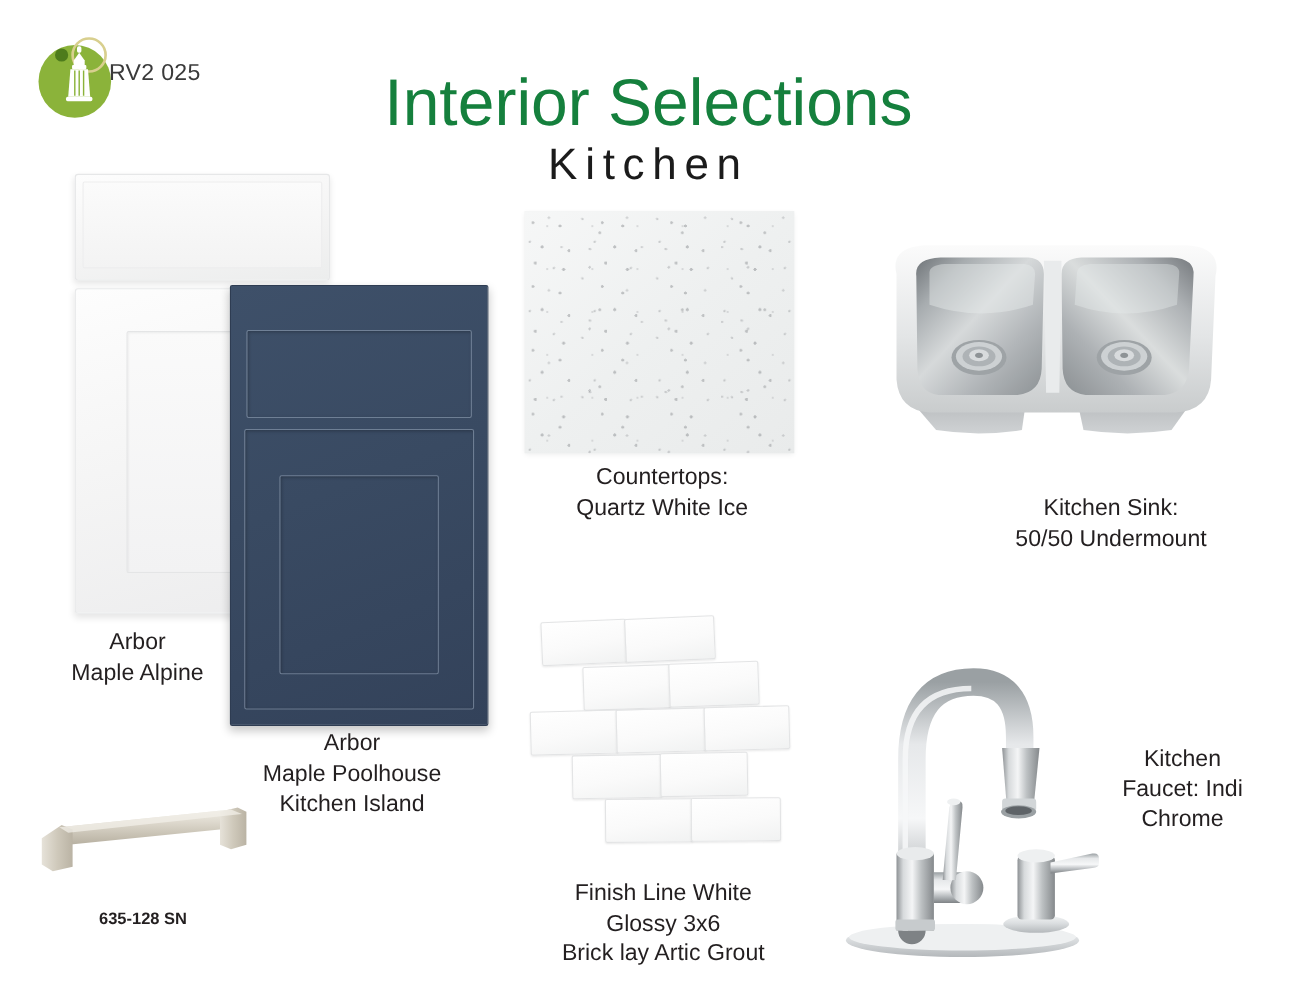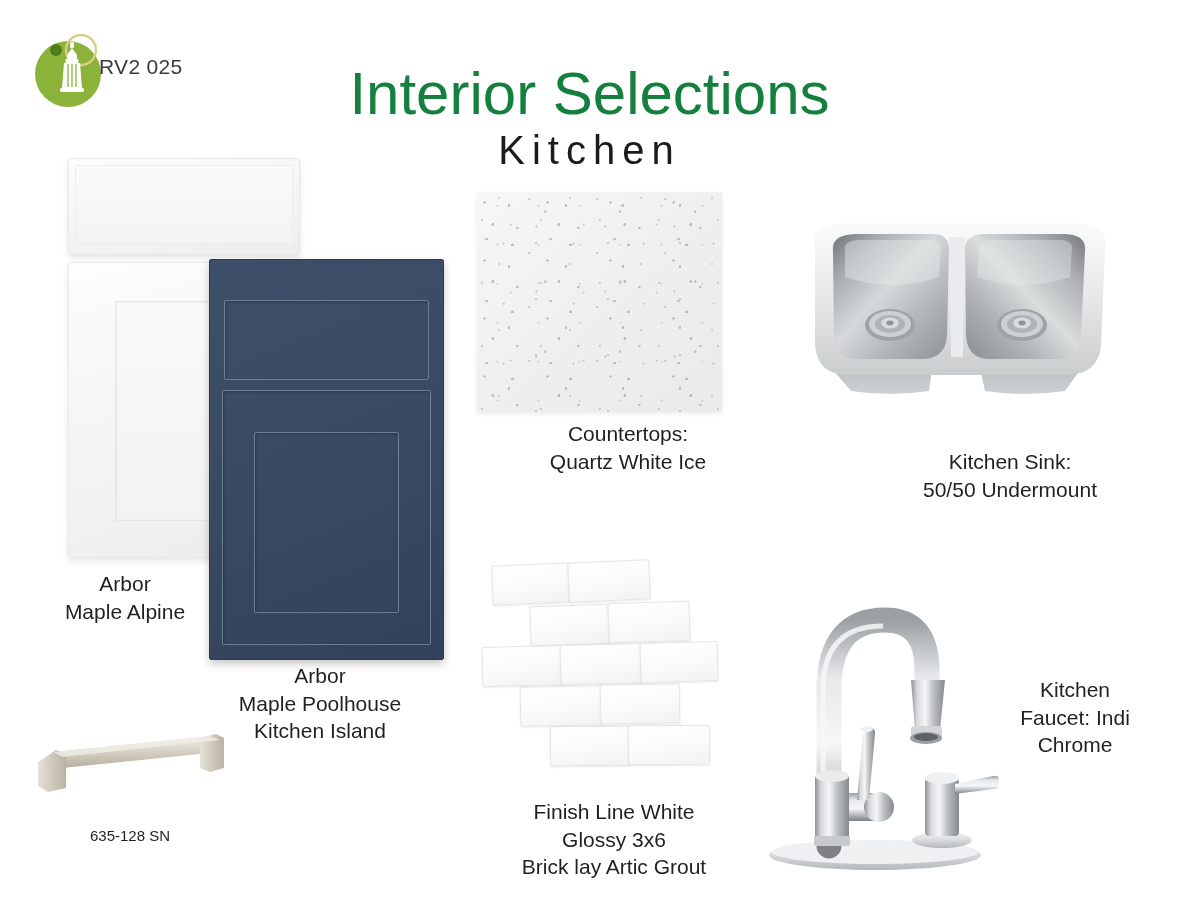--- a/index.html
+++ b/index.html
@@ -67,21 +67,21 @@
     position:absolute;border:1px solid rgba(190,204,222,.40);border-radius:2px;
     box-shadow:inset 1px 1px 3px rgba(0,0,0,.25);
   }
   #navy-top-panel{left:14px;top:40px;right:14px;height:78px;}
   #navy-lower-frame{left:12px;top:130px;right:12px;bottom:14px;}
   #navy-inner-panel{left:44px;top:172px;right:44px;bottom:46px;}
   #navy-cab-caption{left:205px;top:662px;width:230px;}
 
   
   #cabinet-pull{left:24px;top:728px;width:214px;height:70px;}
-  #pull-caption{left:40px;top:826px;width:180px;}
+  #pull-caption{left:40px;top:826px;width:180px;font-weight:bold;}
 
   
   #quartz-swatch{
     left:477px;top:192px;width:245px;height:220px;
     background-color:#f1f2f2;
     background-image:
       radial-gradient(circle at 12% 18%, rgba(150,152,155,.55) 0 1.1px, transparent 1.4px),
       radial-gradient(circle at 31% 9%, rgba(164,166,169,.45) 0 1px, transparent 1.3px),
       radial-gradient(circle at 56% 22%, rgba(140,143,146,.5) 0 1.2px, transparent 1.5px),
       radial-gradient(circle at 77% 13%, rgba(158,160,163,.45) 0 1px, transparent 1.3px),
@@ -97,30 +97,30 @@
       radial-gradient(circle at 82% 91%, rgba(152,154,158,.45) 0 1px, transparent 1.3px),
       radial-gradient(circle at 50% 35%, rgba(166,168,171,.35) 0 1px, transparent 1.2px),
       linear-gradient(140deg,#f6f7f7 0%,#eef0f0 50%,#e9ebeb 100%);
     background-size:
       63px 58px,71px 66px,57px 61px,68px 54px,75px 70px,
       59px 63px,66px 57px,73px 68px,61px 59px,69px 65px,
       64px 62px,70px 60px,58px 67px,72px 56px,
       41px 39px, 100% 100%;
     box-shadow:0 2px 5px rgba(0,0,0,.08);
   }
-  #quartz-caption{left:498px;top:420px;width:260px;}
+  #quartz-caption{left:472px;top:420px;width:260px;}
 
   
   #tile-sample{left:480px;top:558px;width:240px;height:215px;}
   .tile{
     position:absolute;background:linear-gradient(170deg,#ffffff 0%,#fafafa 55%,#f1f2f2 100%);
     border:1px solid #e3e4e5;border-radius:2px;
     box-shadow:0 1px 2px rgba(0,0,0,.09);
   }
-  #tile-caption{left:479px;top:798px;width:270px;}
+  #tile-caption{left:468px;top:798px;width:270px;}
 
   
   #sink-graphic{left:793px;top:215px;width:330px;height:190px;}
   #sink-caption{left:860px;top:448px;width:300px;}
 
   
   #faucet-graphic{left:757px;top:578px;width:250px;height:300px;}
   #faucet-caption{left:975px;top:676px;width:200px;}
 </style>
 </head>

